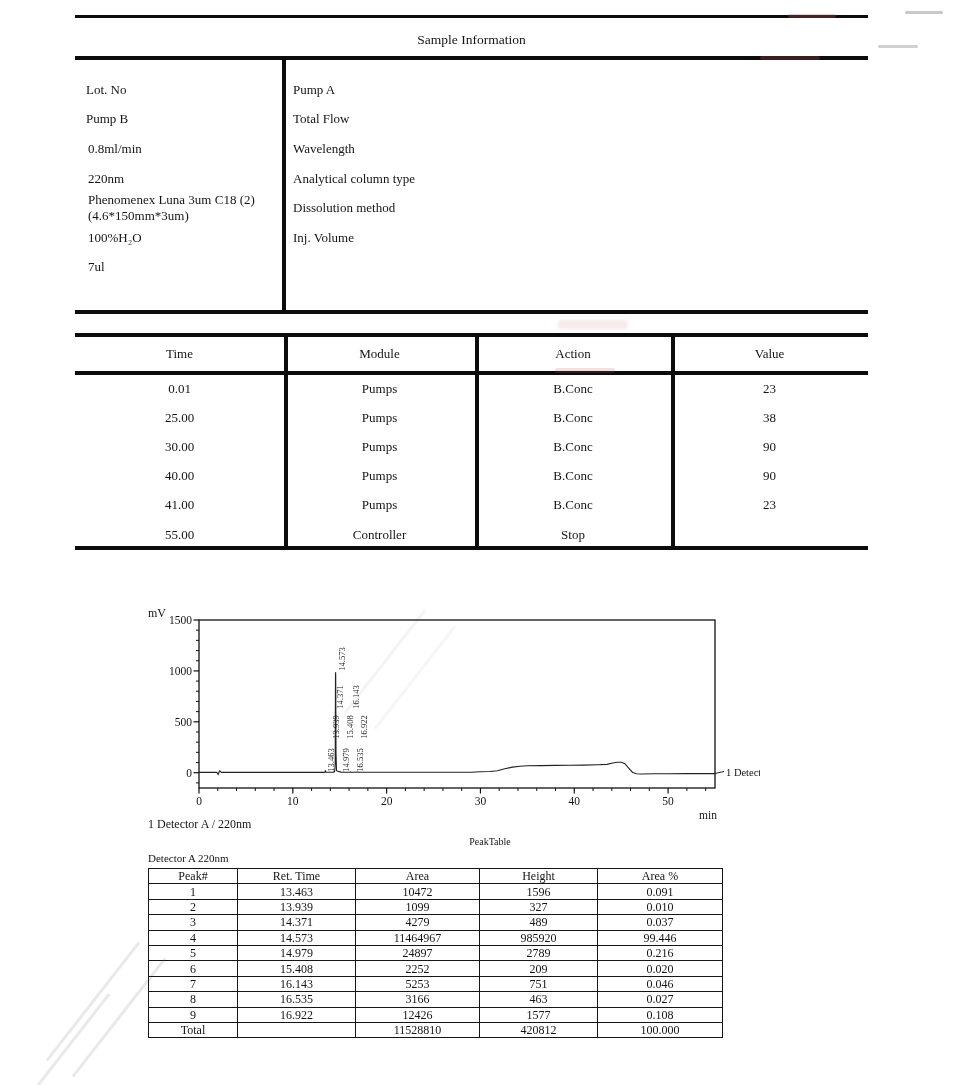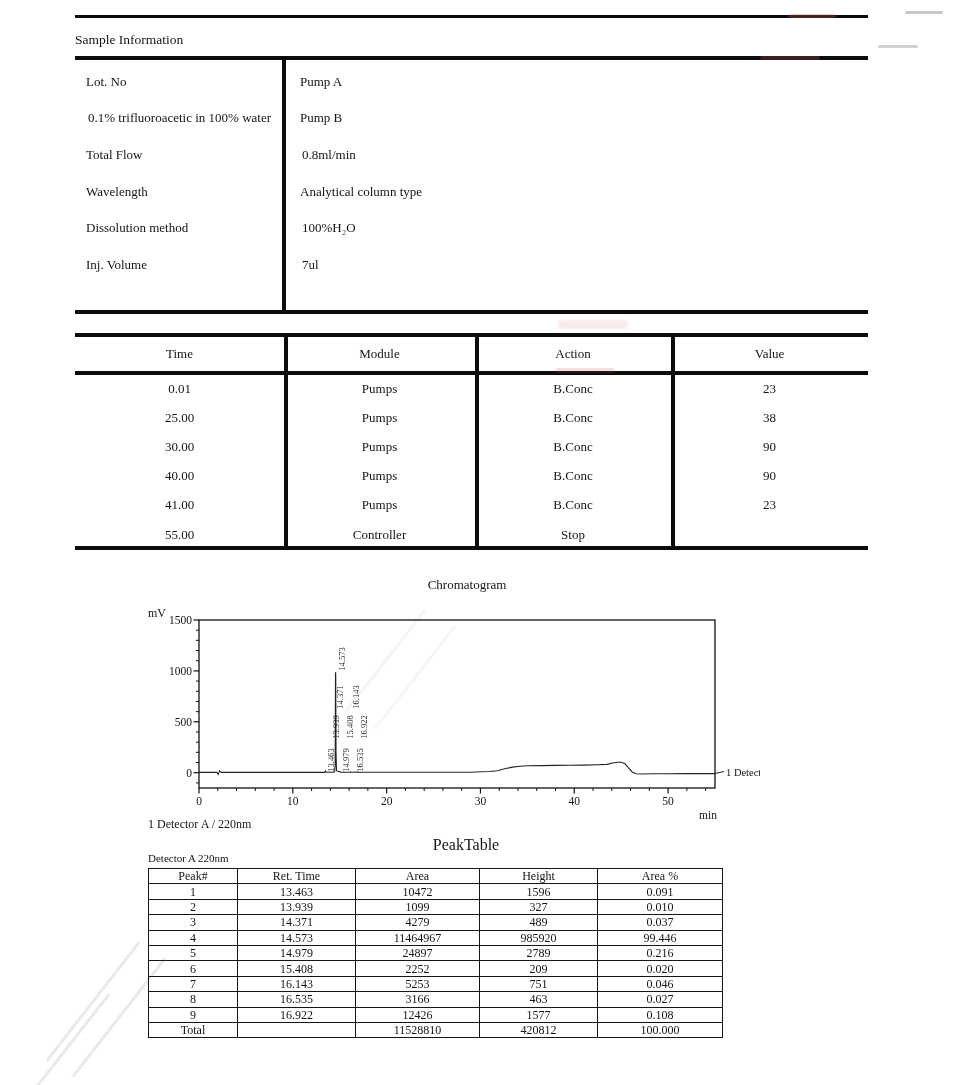--- a/index.html
+++ b/index.html
@@ -2,28 +2,28 @@
 <html><head>
 <meta charset="utf-8">
 <style>
   html,body{margin:0;padding:0;background:#ffffff;}
   .page{
     position:relative; width:957px; height:1085px; background:#fff;
     font-family:"Liberation Serif","DejaVu Serif",serif; color:#141414;
     overflow:hidden;
   }
   .rule{position:absolute; background:#0c0c0c;}
-  .doc-title{position:absolute; left:75px; top:32px; width:793px; font-size:13.5px;}
+  .doc-title{position:absolute; left:75px; top:32px; width:793px; text-align:center; font-size:13.5px;}
 
   
   .si-divider{position:absolute; left:282px; top:57px; width:3.5px; height:256px; background:#0c0c0c;}
   .si-grid{
     position:absolute; left:75px; top:60px; width:793px;
     display:grid; grid-template-columns:207px 1fr; grid-template-rows:repeat(8,29.6px);
-    align-items:center; padding-top:7px; font-size:13px;gap:7px;
+    align-items:center; padding-top:15px; font-size:13px;
   }
   .si-label{padding-left:11px;}
   .si-value{padding-left:13px;}
 
   
   .program{position:absolute; left:75px; top:333px; width:793px; height:217px;}
   .program .h-rule{position:absolute; left:0; width:793px; background:#0c0c0c;}
   .program .v-div{position:absolute; top:0; width:3.5px; height:100%; background:#0c0c0c;}
   .tp-grid{
     position:absolute; left:0; top:0; width:793px; height:217px;
@@ -32,21 +32,21 @@
     align-items:center; justify-items:center; font-size:13px;
   }
   .tp-head{font-size:13px;}
 
   
   .chromo-title{position:absolute; left:0; top:577px; width:934px; text-align:center; font-size:13px;}
   #chromo-svg{position:absolute; left:140px; top:598px; font-family:"Liberation Serif","DejaVu Serif",serif;}
   .chromo-caption{position:absolute; left:148px; top:817px; font-size:12px;}
 
   
-  .pt-title{position:absolute; left:0; top:836px; width:932px; text-align:center; font-size:16px;}
+  .pt-title{position:absolute; left:0; top:836px; width:932px; text-align:center; font-size:10px;padding-left:24px;}
   .pt-sub{position:absolute; left:148px; top:852px; font-size:11px;}
   table.peak{
     position:absolute; left:148px; top:868px; width:574px;
     border-collapse:collapse; font-size:12px; table-layout:fixed;
   }
   table.peak th, table.peak td{
     border:1.6px solid #151515; padding:0; height:14.4px; line-height:14px;
     text-align:center; font-weight:normal;margin-left:7px;
   }
 
@@ -59,26 +59,27 @@
 
 <div class="page">
 
   <div class="rule" style="left:75px; top:15px; width:793px; height:3px;"></div>
   <div class="doc-title">Sample Information</div>
   <div class="rule" style="left:75px; top:56px; width:793px; height:3.5px;"></div>
   <div class="si-divider"></div>
   <div class="si-grid" id="sample-rows">
       <div class="si-label">Lot. No</div>
       <div class="si-label">Pump A</div>
-      <div class="si-value">0.1% trifluoroacetic in 100% water</div>
       <div class="si-label">Pump B</div>
       <div class="si-label">Total Flow</div>
       <div class="si-value">0.8ml/min</div>
       <div class="si-label">Wavelength</div>
+      <div class="si-value">220nm</div>
       <div class="si-label">Analytical column type</div>
+      <div class="si-value">Phenomenex Luna 3um C18 (2) (4.6*150mm*3um)</div>
       <div class="si-label">Dissolution method</div>
       <div class="si-value">100%H₂O</div>
       <div class="si-label">Inj. Volume</div>
       <div class="si-value">7ul</div>
     </div>
   <div class="rule" style="left:75px; top:310px; width:793px; height:3.5px;"></div>
 
   <div class="program">
     <div class="h-rule" style="top:0; height:3.5px;"></div>
     <div class="h-rule" style="top:38px; height:4px;"></div>
@@ -111,21 +112,20 @@
         <div class="tp-cell">Pumps</div>
         <div class="tp-cell">B.Conc</div>
         <div class="tp-cell">23</div>
         <div class="tp-cell">55.00</div>
         <div class="tp-cell">Controller</div>
         <div class="tp-cell">Stop</div>
         <div class="tp-cell"></div>
       </div>
   </div>
 
-  <div class="chromo-title">Chromatogram</div>
   <svg id="chromo-svg" width="620" height="232">
       <rect x="59" y="22" width="516" height="168" fill="none" stroke="#111" stroke-width="1.3"></rect>
       <line x1="59" y1="190" x2="59" y2="195.5" stroke="#111" stroke-width="1.2"></line>
       <line x1="77.76363636363637" y1="190" x2="77.76363636363637" y2="193" stroke="#111" stroke-width="1"></line>
       <line x1="96.52727272727273" y1="190" x2="96.52727272727273" y2="193" stroke="#111" stroke-width="1"></line>
       <line x1="115.29090909090908" y1="190" x2="115.29090909090908" y2="193" stroke="#111" stroke-width="1"></line>
       <line x1="134.05454545454546" y1="190" x2="134.05454545454546" y2="193" stroke="#111" stroke-width="1"></line>
       <line x1="152.8181818181818" y1="190" x2="152.8181818181818" y2="195.5" stroke="#111" stroke-width="1.2"></line>
       <line x1="171.58181818181816" y1="190" x2="171.58181818181816" y2="193" stroke="#111" stroke-width="1"></line>
       <line x1="190.34545454545454" y1="190" x2="190.34545454545454" y2="193" stroke="#111" stroke-width="1"></line>

